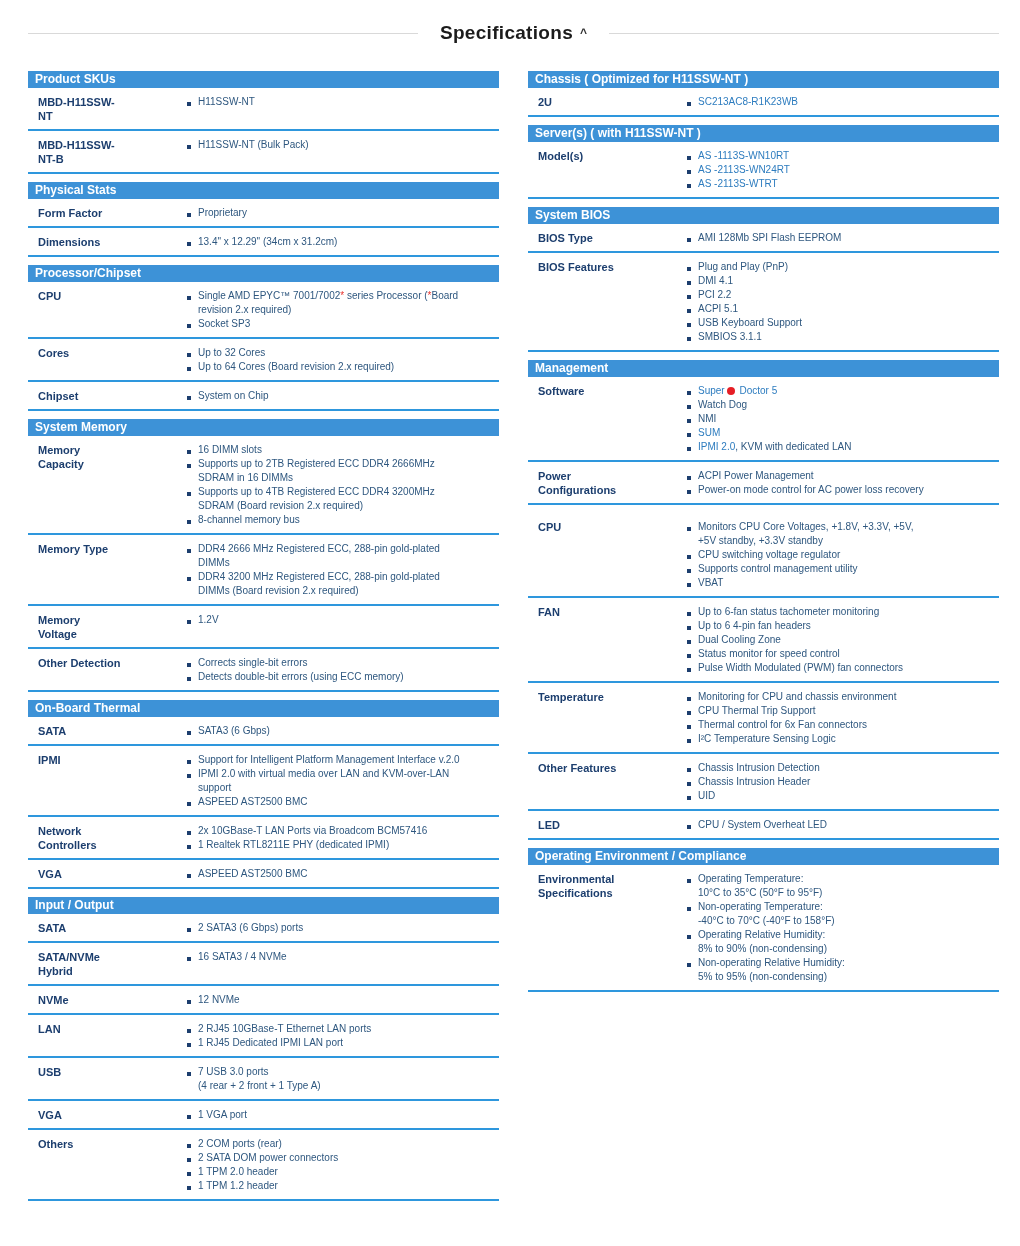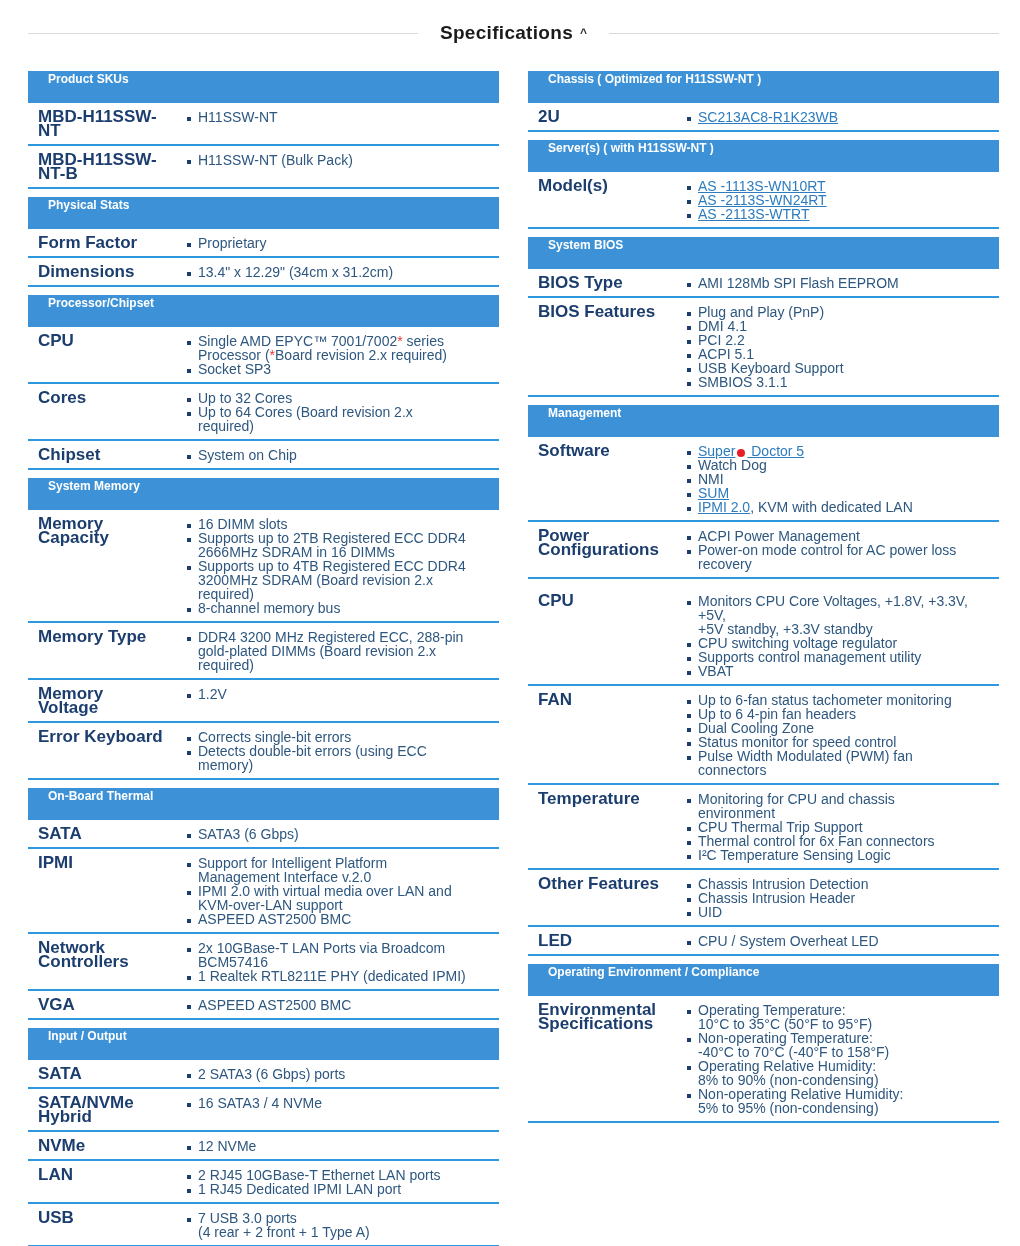--- a/index.html
+++ b/index.html
@@ -5,29 +5,29 @@
   html,body{margin:0;padding:0;background:#ffffff;}
   body{font-family:"Liberation Sans",sans-serif;color:#2e577f;}
   .page{width:1020px;min-height:1246px;box-sizing:border-box;padding:18px 21px 10px 28px;}
   .title-bar{display:flex;align-items:center;margin:4px 0 27px 0;}
   .hr-line{flex:1;height:1px;background:#d9d9d9;}
   .page-title{font-size:19px;font-weight:bold;color:#1b1b1b;margin:0 7px 0 22px;letter-spacing:.3px;}
   .caret{font-size:12px;color:#333;margin-right:22px;font-weight:bold;cursor:pointer;line-height:1;}
   .cols{display:flex;gap:29px;align-items:flex-start;}
   .col{width:471px;flex:0 0 471px;}
   .spec-section{margin-bottom:8px;}
-  .sec-header{background:#3d92d7;color:#ffffff;font-size:12px;font-weight:bold;height:32px;line-height:17px;padding-left:20px;}
+  .sec-header{background:#3d92d7;color:#ffffff;font-size:12px;font-weight:bold;height:17px;line-height:17px;padding-left:7px;}
   .row{display:flex;border-bottom:2px solid #2e97dd;padding:4px 0 6px;}
-  .row-label{flex:0 0 145px;box-sizing:border-box;padding:3px 8px 0 10px;font-weight:bold;color:#1c3e6e;font-size:17px;line-height:14px;white-space:pre-line;}
-  .row-value{flex:1;box-sizing:border-box;padding:3px 30px 0 14px;font-size:14px;line-height:14px;color:#2e577f;}
+  .row-label{flex:0 0 145px;box-sizing:border-box;padding:3px 8px 0 10px;font-weight:bold;color:#1c3e6e;font-size:11px;line-height:14px;white-space:pre-line;}
+  .row-value{flex:1;box-sizing:border-box;padding:3px 30px 0 14px;font-size:10px;line-height:14px;color:#2e577f;}
   .item{display:flex;align-items:flex-start;}
   .bullet{flex:0 0 4px;width:4px;height:4px;background:#1c3e6e;margin:7px 7px 0 0;}
   .item-text{flex:1;}
   .red{color:#e8352f;}
-  .lnk{color:#2d7cbf;text-decoration:underline;cursor:pointer;}
+  .lnk{color:#2d7cbf;cursor:pointer;}
   .dot{display:inline-block;width:8px;height:8px;border-radius:50%;background:#e61e25;margin:0 2px;vertical-align:-1px;}
 </style>
 </head>
 <body>
 
 <div class="page">
   <div class="title-bar">
     <div class="hr-line"></div>
     <h1 class="page-title">Specifications</h1>
     <span class="caret">^</span>
@@ -139,36 +139,40 @@
                 <span class="bullet"></span>
                 <div class="item-text">8-channel memory bus</div>
               </div>
             </div>
           </div>
           <div class="row">
             <div class="row-label">Memory Type</div>
             <div class="row-value">
               <div class="item">
                 <span class="bullet"></span>
+                <div class="item-text">DDR4 2666 MHz Registered ECC, 288-pin gold-plated DIMMs</div>
+              </div>
+              <div class="item">
+                <span class="bullet"></span>
                 <div class="item-text">DDR4 3200 MHz Registered ECC, 288-pin gold-plated DIMMs (Board revision 2.x required)</div>
               </div>
             </div>
           </div>
           <div class="row">
             <div class="row-label">Memory
 Voltage</div>
             <div class="row-value">
               <div class="item">
                 <span class="bullet"></span>
                 <div class="item-text">1.2V</div>
               </div>
             </div>
           </div>
           <div class="row">
-            <div class="row-label">Error Keyboard</div>
+            <div class="row-label">Other Detection</div>
             <div class="row-value">
               <div class="item">
                 <span class="bullet"></span>
                 <div class="item-text">Corrects single-bit errors</div>
               </div>
               <div class="item">
                 <span class="bullet"></span>
                 <div class="item-text">Detects double-bit errors (using ECC memory)</div>
               </div>
             </div>

